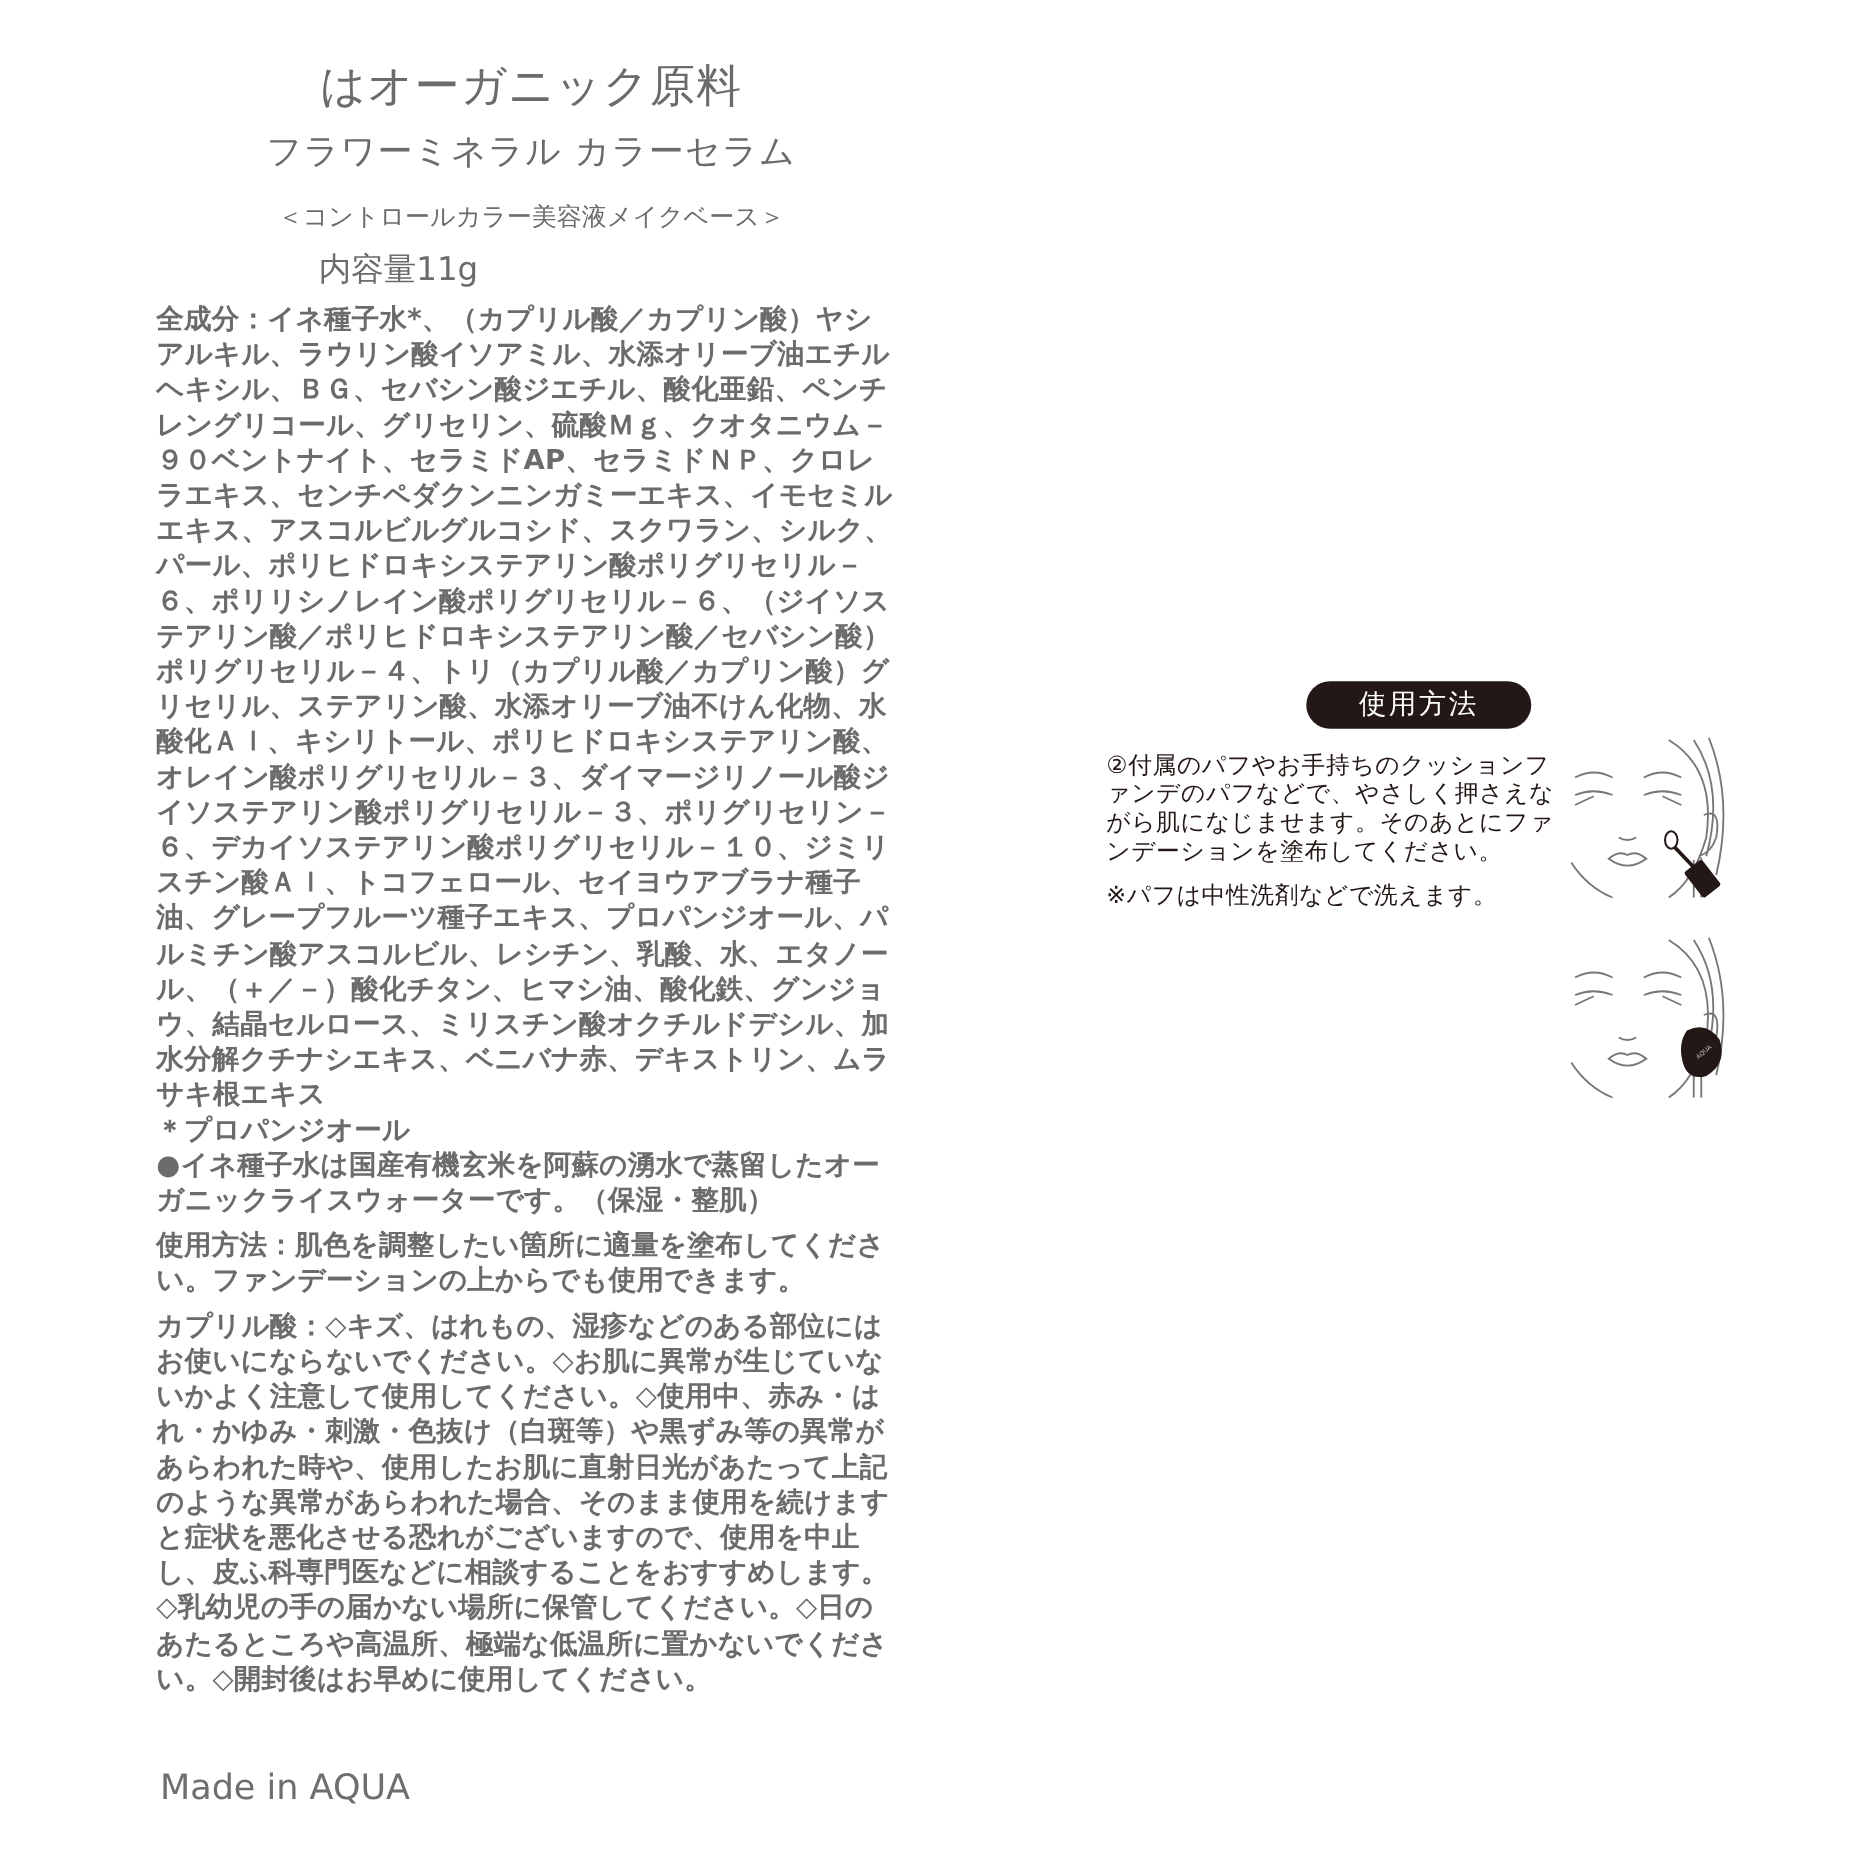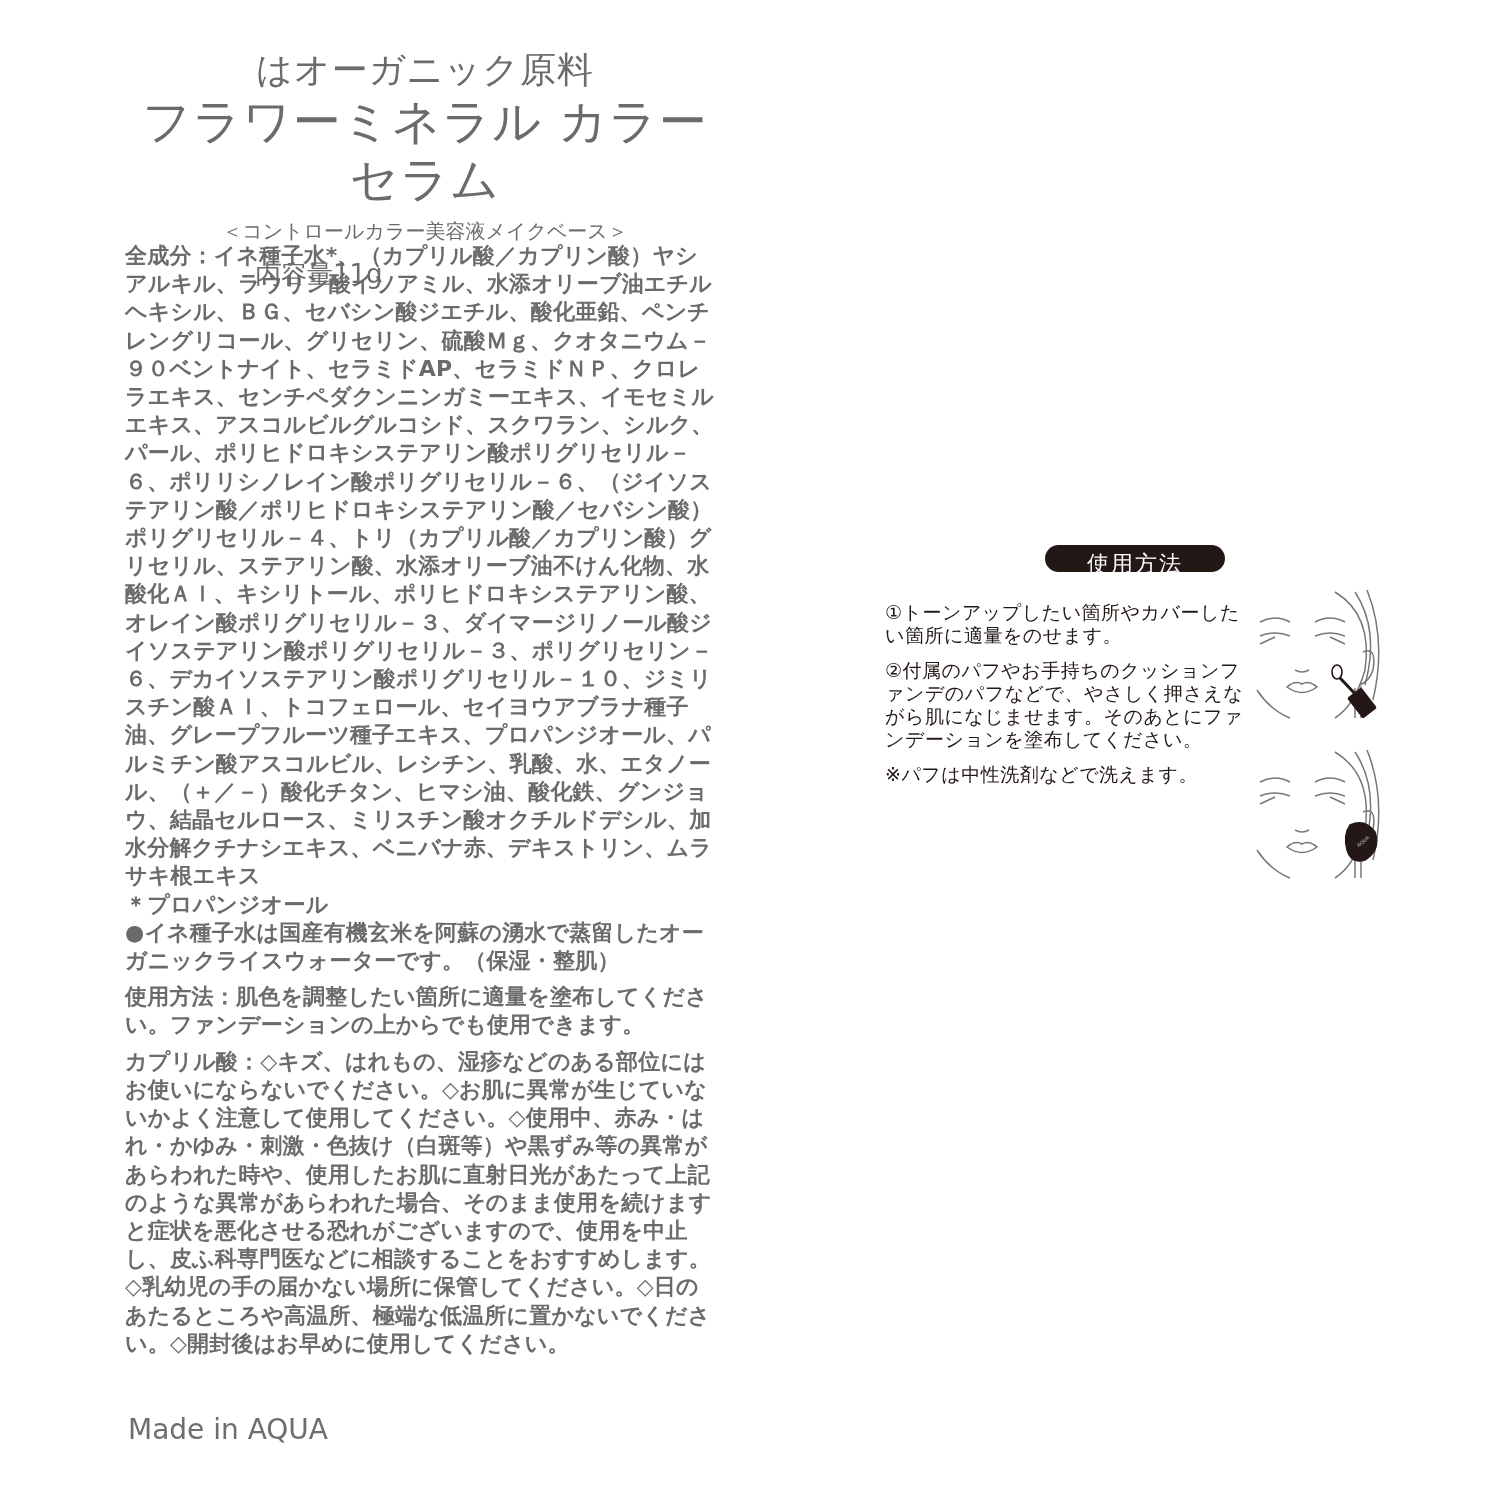--- a/index.html
+++ b/index.html
@@ -3,32 +3,32 @@
   <meta charset="utf-8">
   <style>
     html, body { margin: 0; padding: 0; background: #ffffff; }
     body {
       width: 1500px; height: 1500px; position: relative; overflow: hidden;
       font-family: "DejaVu Sans", "Liberation Sans", sans-serif;
       color: #6b6b6b;
     }
     .title-block { position: absolute; left: 120px; top: 48px; width: 610px; text-align: center; }
     .title-line1 { font-size: 36px; line-height: 44px; letter-spacing: 1px; }
-    .title-line2 { font-size: 48px; line-height: 58px; letter-spacing: 1px; }
+    .title-line2 { font-size: 28px; line-height: 58px; letter-spacing: 1px; }
     .title-line3 { font-size: 20px; line-height: 46px; }
     .title-line4 { font-size: 26px; line-height: 40px; text-align: left; padding-left: 135px; }
 
     .left-col { position: absolute; left: 125px; top: 242px; width: 595px; font-size: 22px; line-height: 28.2px; letter-spacing: 0.2px; }
     .para { margin: 0; word-break: break-all; font-weight: bold; }
     .gap { margin-top: 8px; }
     .made-in { position: absolute; left: 128px; top: 1413px; font-size: 28px; color: #6e6e6e; }
 
     .usage { position: absolute; left: 885px; top: 545px; width: 520px; color: #231815; }
     .usage-pill {
-      position: absolute; left: 160px; top: 0; width: 180px; height: 27px;
+      position: absolute; left: 160px; top: 0; width: 180px; height: 38px;
       background: #231815; color: #ffffff; border-radius: 19px;
       font-size: 22px; line-height: 38px; text-align: center; letter-spacing: 2px;
     }
     .usage-text { position: absolute; left: 0; top: 56px; width: 360px; font-size: 19px; line-height: 23px; letter-spacing: 0.5px; }
     .usage-text p { margin: 0 0 12px 0; word-break: break-all; }
     .usage-text p.tight { margin-bottom: 4px; }
     .illus { position: absolute; }
     .illus1 { left: 370px; top: 45px; }
     .illus2 { left: 370px; top: 205px; }
   </style>
@@ -48,21 +48,20 @@
   <p class="para">●イネ種子水は国産有機玄米を阿蘇の湧水で蒸留したオーガニックライスウォーターです。（保湿・整肌）</p>
   <p class="para gap">使用方法：肌色を調整したい箇所に適量を塗布してください。ファンデーションの上からでも使用できます。</p>
   <p class="para gap">カプリル酸：◇キズ、はれもの、湿疹などのある部位にはお使いにならないでください。◇お肌に異常が生じていないかよく注意して使用してください。◇使用中、赤み・はれ・かゆみ・刺激・色抜け（白斑等）や黒ずみ等の異常があらわれた時や、使用したお肌に直射日光があたって上記のような異常があらわれた場合、そのまま使用を続けますと症状を悪化させる恐れがございますので、使用を中止し、皮ふ科専門医などに相談することをおすすめします。◇乳幼児の手の届かない場所に保管してください。◇日のあたるところや高温所、極端な低温所に置かないでください。◇開封後はお早めに使用してください。</p>
 </div>
 
 <div class="made-in">Made in AQUA</div>
 
 <div class="usage">
   <div class="usage-pill">使用方法</div>
   <div class="usage-text">
-    <p>①トーンアップしたい箇所やカバーしたい箇所に適量をのせます。</p>
     <p>②付属のパフやお手持ちのクッションファンデのパフなどで、やさしく押さえながら肌になじませます。そのあとにファンデーションを塗布してください。</p>
     <p>※パフは中性洗剤などで洗えます。</p>
   </div>
 
   <div class="illus illus1">
     <svg width="130" height="130" viewBox="0 0 130 130" fill="none" stroke="#777" stroke-width="1.5">
       <path d="M5 32 Q20 24 35 32"></path>
         <path d="M5 46 Q20 40 35 46"></path>
         <path d="M5 54 L20 47"></path>
       <path d="M60 32 Q75 24 90 32"></path>

